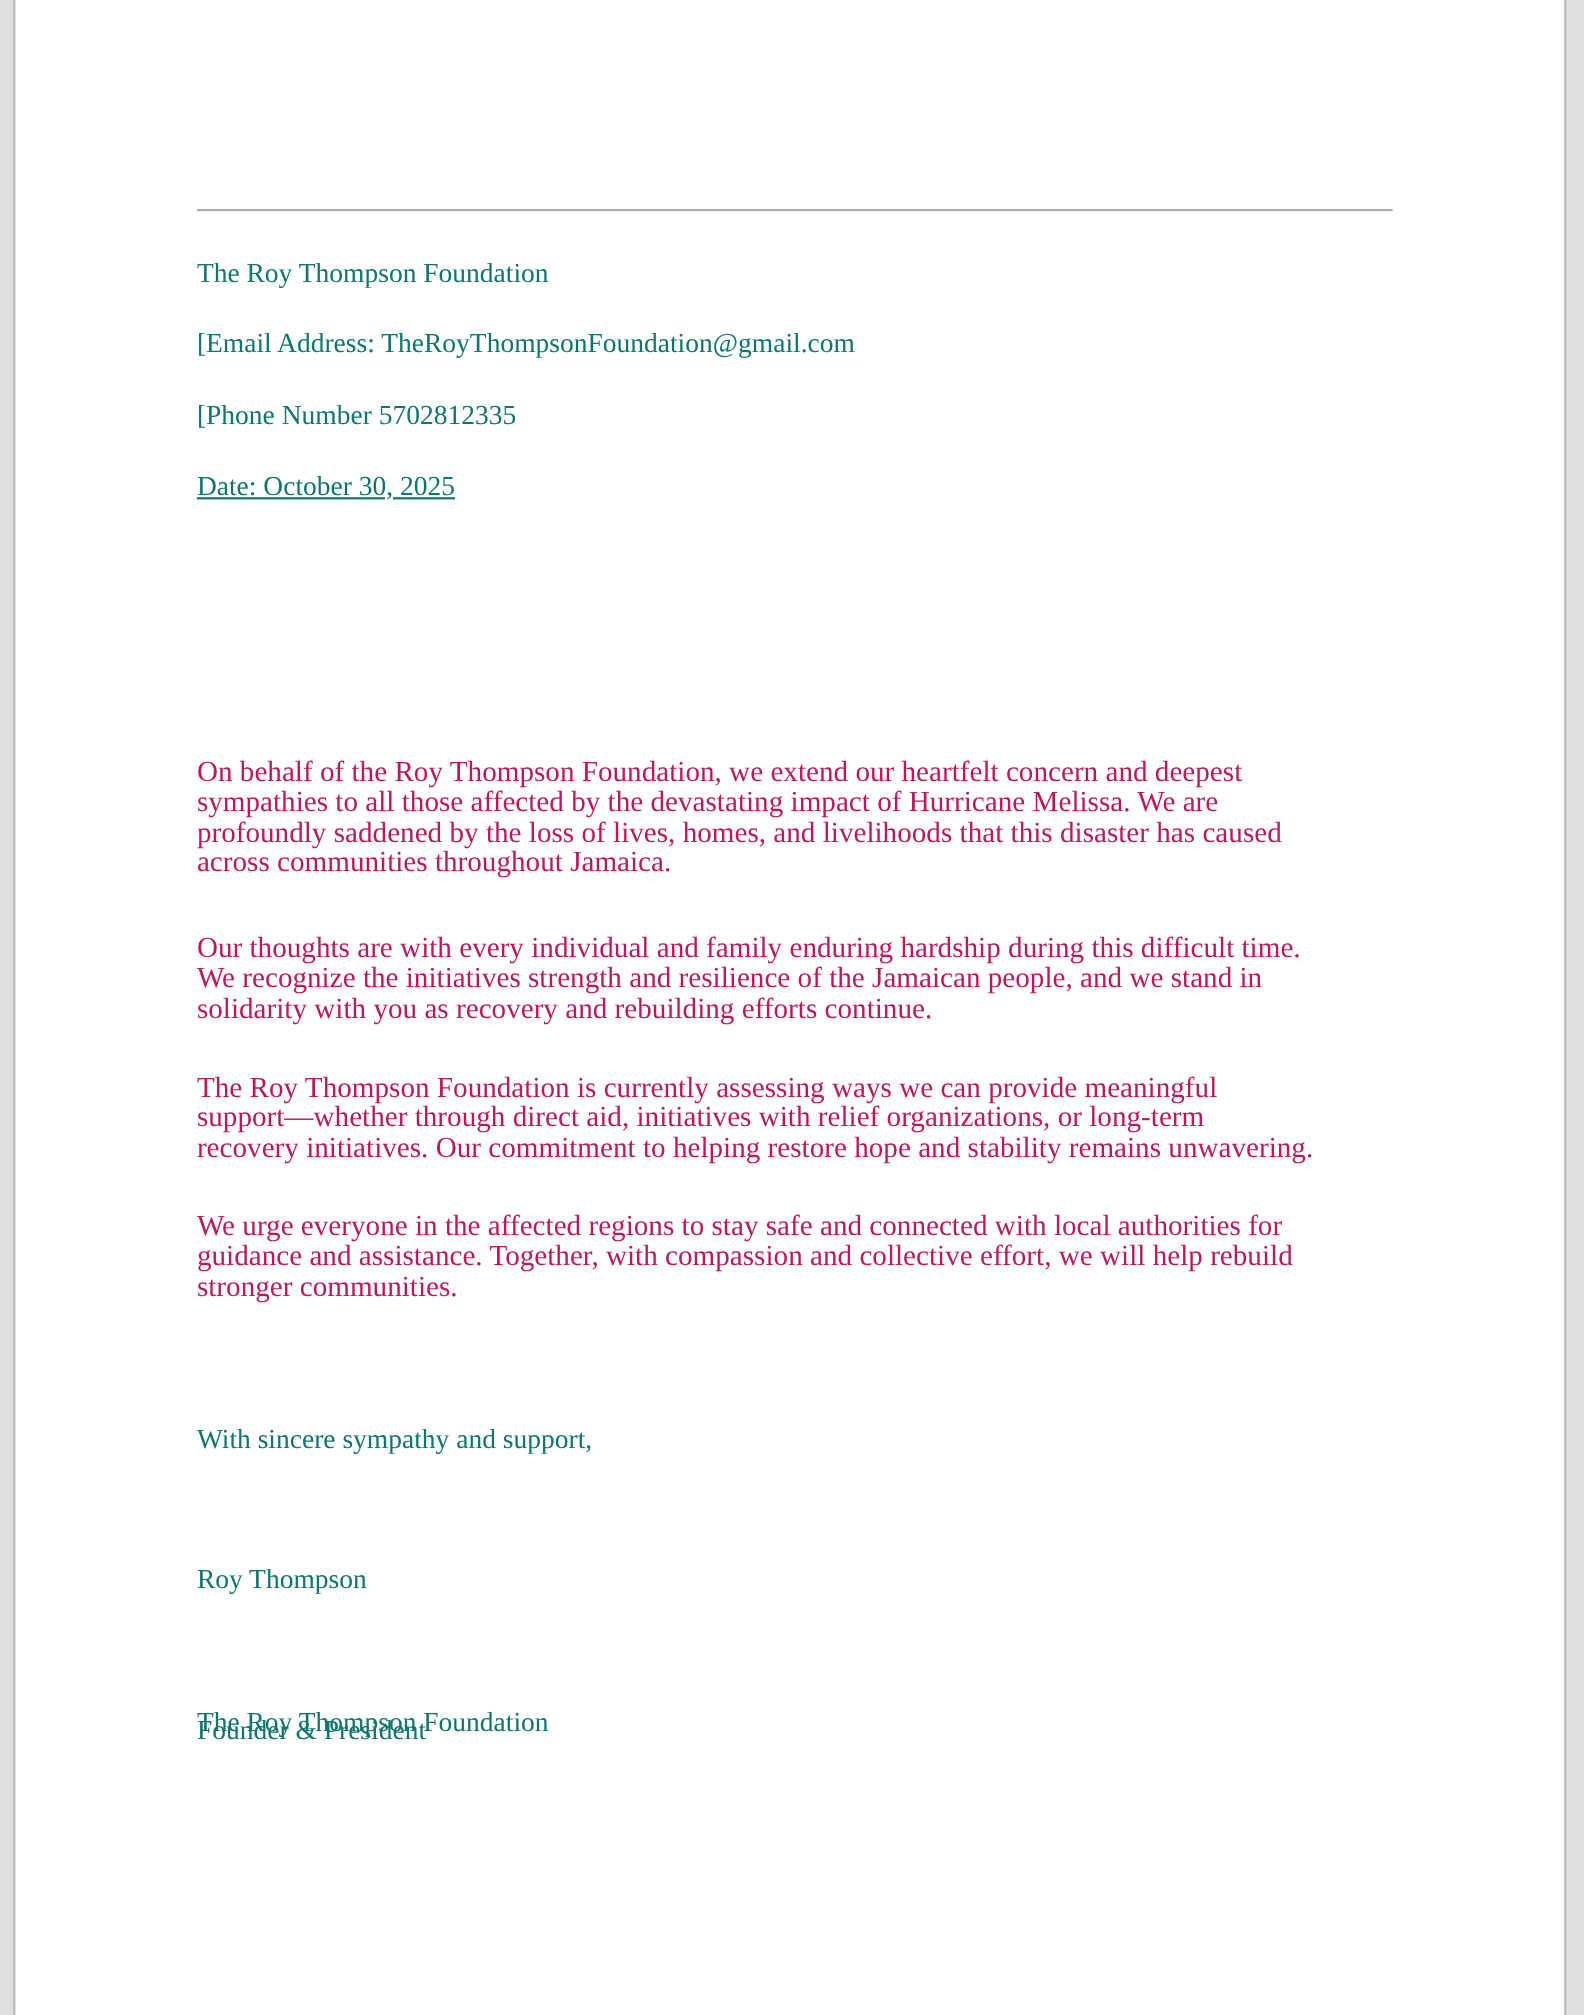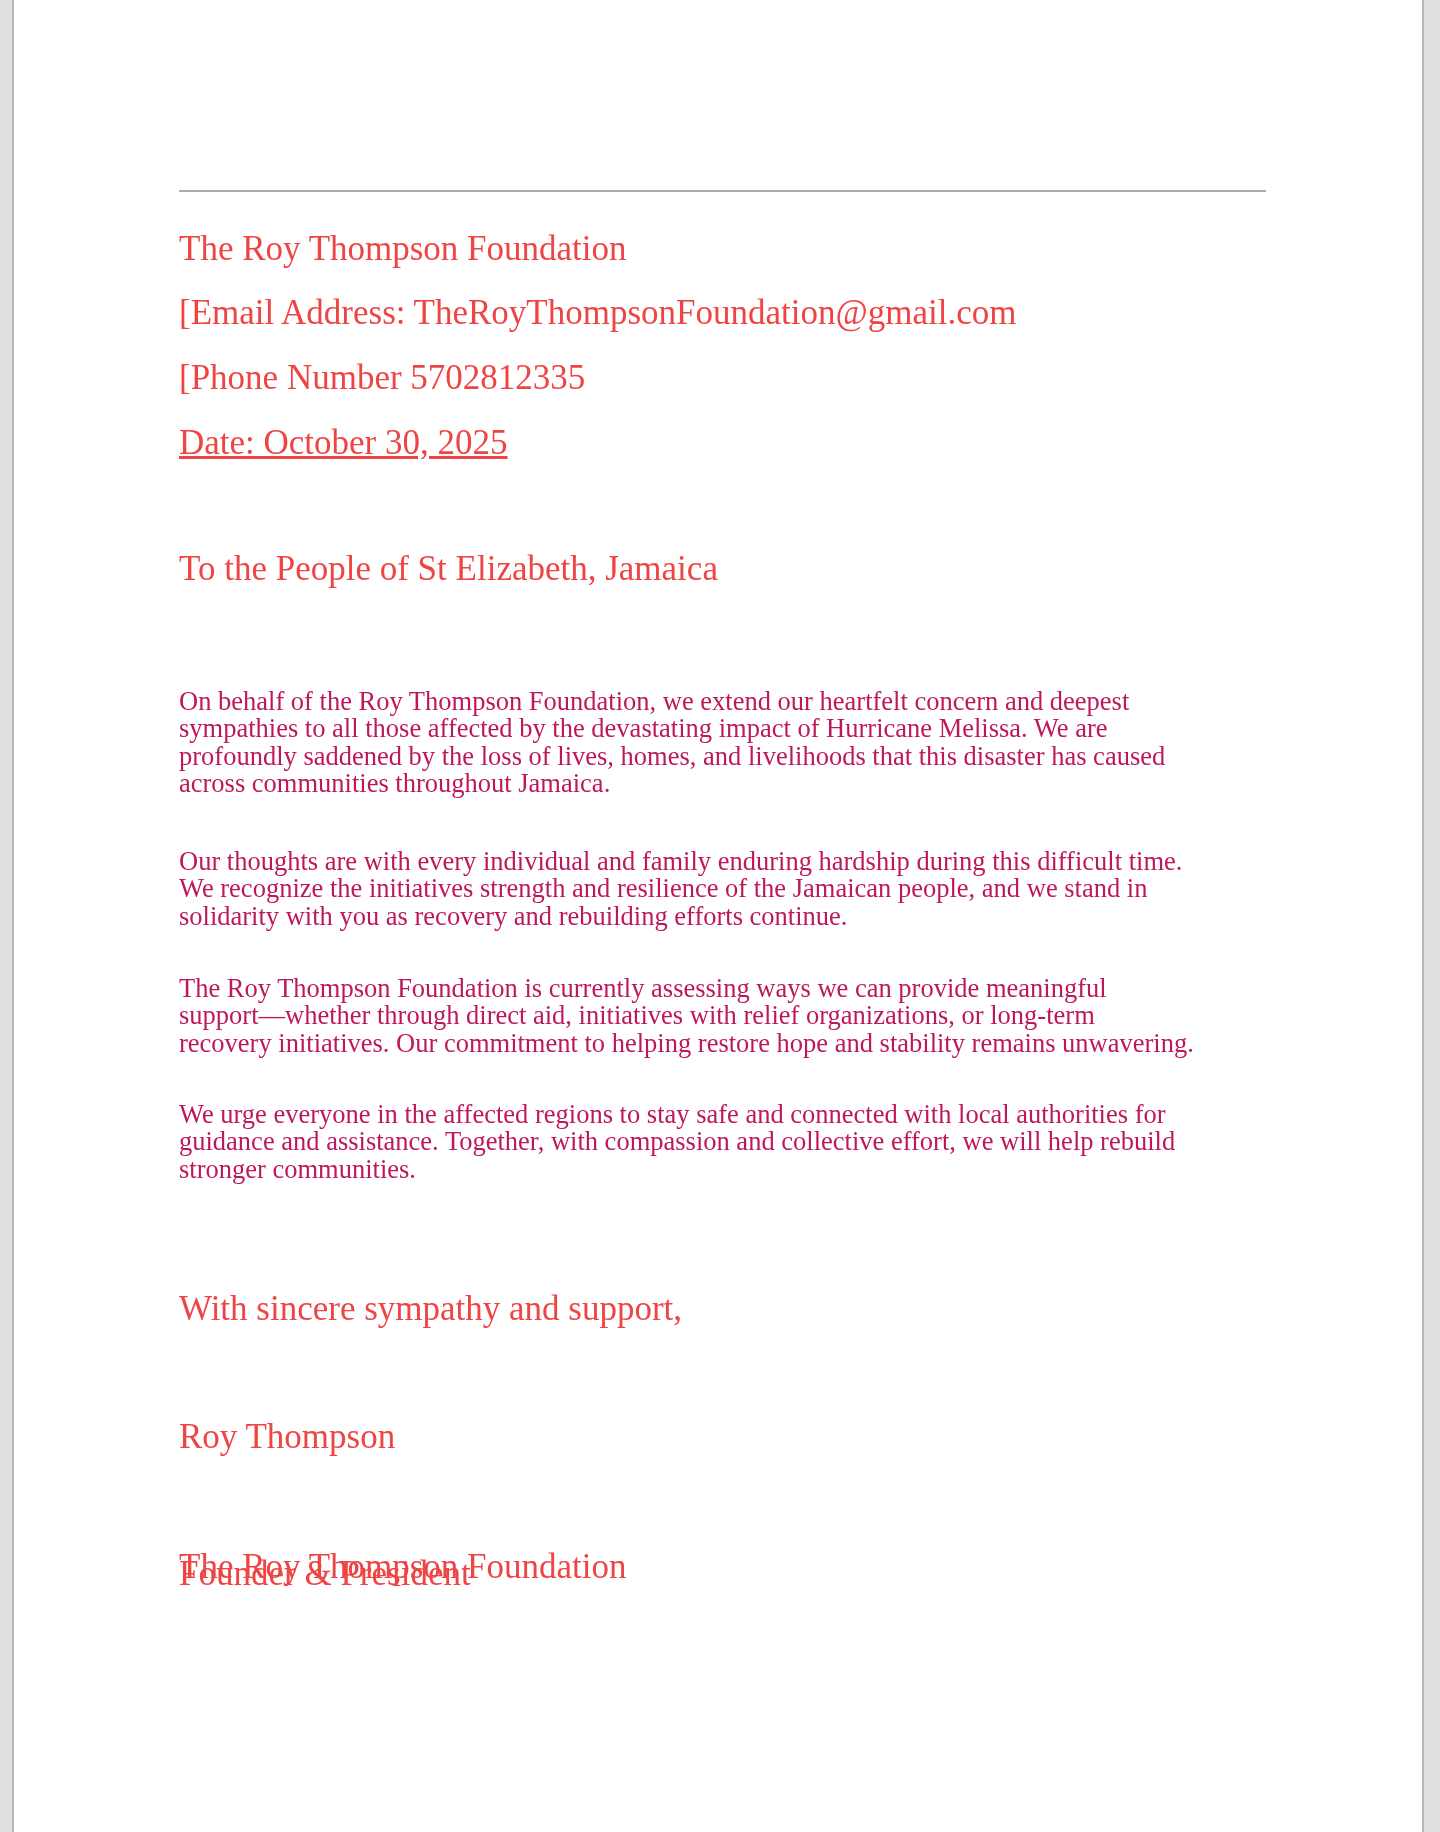--- a/index.html
+++ b/index.html
@@ -32,23 +32,23 @@
       left: 165px;
       top: 190px;
       width: 1087px;
       height: 2px;
       background: #ababab;
     }
     .line {
       position: absolute;
       left: 165px;
       font-family: "Liberation Serif", "DejaVu Serif", serif;
-      font-size: 35px;
+      font-size: 25px;
       line-height: 28px;
-      color: #ef4444;
+      color: #0f766e;
       white-space: pre;
       
     }
     .para {
       position: absolute;
       left: 165px;
       font-family: "Liberation Serif", "DejaVu Serif", serif;
       font-size: 26.5px;
       line-height: 27.4px;
       color: #be185d;
@@ -64,21 +64,20 @@
 <div class="viewer">
   <div class="page">
 
     <div class="rule"></div>
 
     <div class="line" style="top:235px;">The Roy Thompson Foundation</div>
     <div class="line" style="top:299px;">[Email Address: TheRoyThompsonFoundation@gmail.com</div>
     <div class="line" style="top:364px;">[Phone Number 5702812335</div>
     <div class="line" style="top:429px;text-decoration:underline;">Date: October 30, 2025</div>
 
-    <div class="line" style="top:555px;">To the People of St Elizabeth, Jamaica</div>
 
     <div class="para" style="top:688px;">
       <span class="pl">On behalf of the Roy Thompson Foundation, we extend our heartfelt concern and deepest</span>
       <span class="pl">sympathies to all those affected by the devastating impact of Hurricane Melissa. We are</span>
       <span class="pl">profoundly saddened by the loss of lives, homes, and livelihoods that this disaster has caused</span>
       <span class="pl">across communities throughout Jamaica.</span>
     </div>
 
     <div class="para" style="top:848px;">
       <span class="pl">Our thoughts are with every individual and family enduring hardship during this difficult time.</span>

